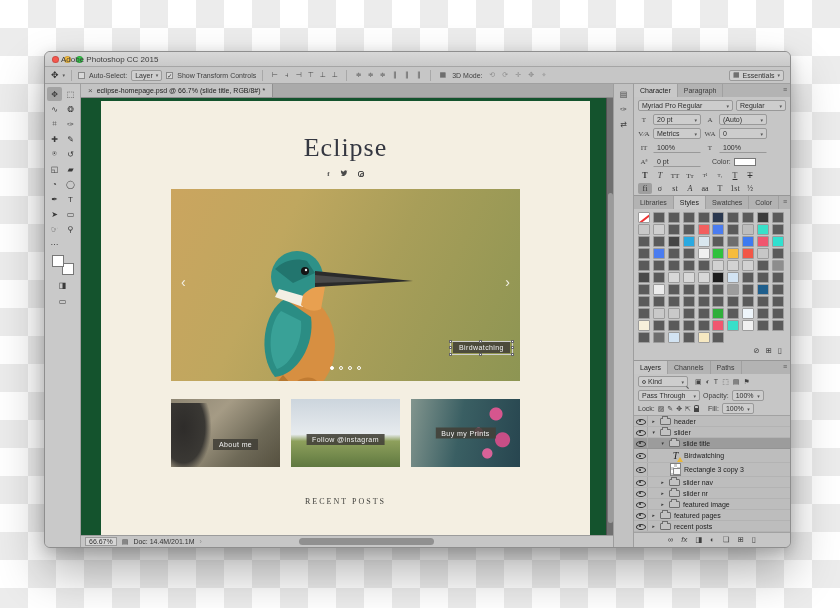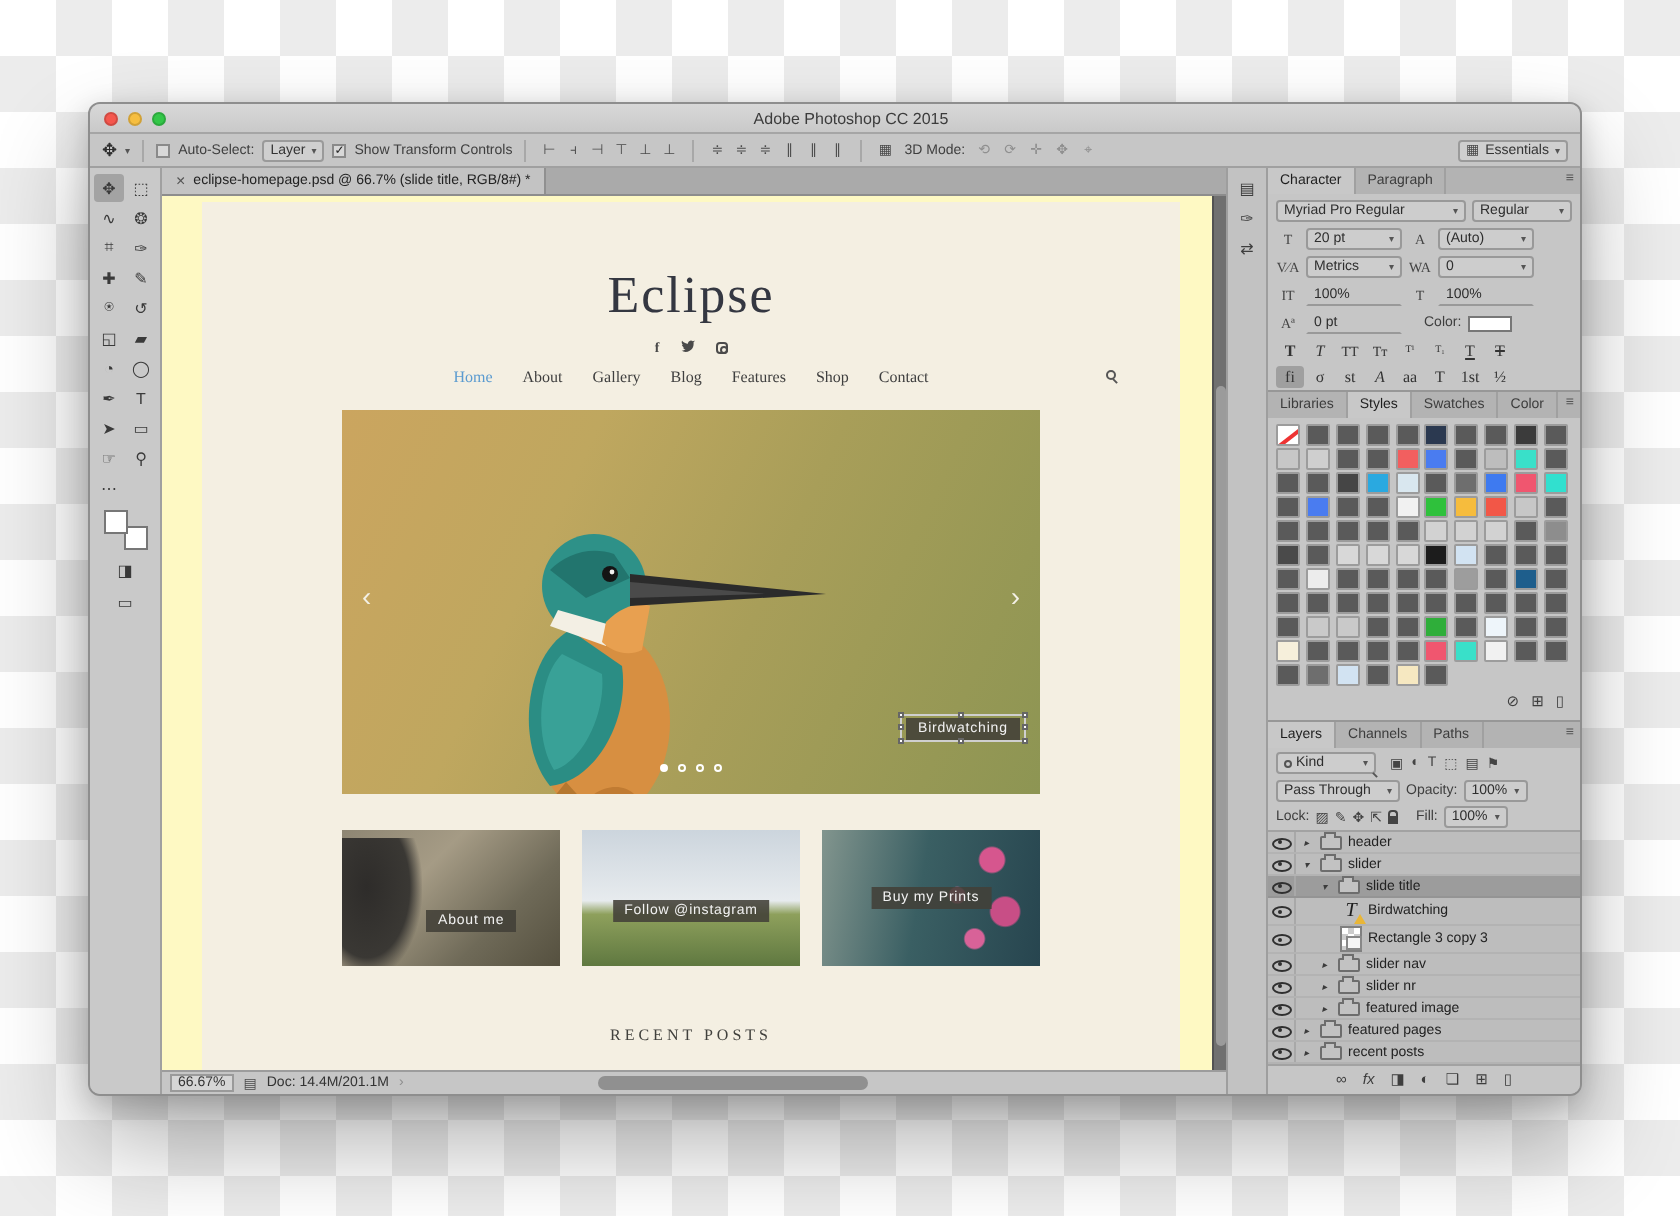--- a/index.html
+++ b/index.html
@@ -16,21 +16,21 @@
   *{box-sizing:border-box;}
   .window{position:absolute;left:44px;top:51px;width:747px;height:497px;
     background:#c6c6c6;border:1px solid #8e8e8e;border-radius:6px;
     box-shadow:0 24px 48px rgba(0,0,0,.30),0 4px 14px rgba(0,0,0,.18);
     overflow:hidden;font-size:7px;color:#333;}
   
   .titlebar{height:15px;background:linear-gradient(#d8d8d8,#c9c9c9);
     border-bottom:1px solid #a5a5a5;display:flex;align-items:center;position:relative;}
   .lights{display:flex;gap:5px;margin-left:7px;}
   .light{width:7px;height:7px;border-radius:50%;border:1px solid rgba(0,0,0,.15);}
-  .wtitle{position:absolute;left:16px;right:0;text-align:center;font-size:8px;color:#3c3c3c;}
+  .wtitle{position:absolute;left:16px;right:0;font-size:8px;color:#3c3c3c;}
   
   .optionsbar{height:17px;background:#c6c6c6;border-bottom:1px solid #a0a0a0;
     display:flex;align-items:center;gap:4px;padding:0 6px;white-space:nowrap;}
   .ob-sep{width:1px;height:11px;background:#a8a8a8;margin:0 2px;}
   .ob-tool{font-size:9px;color:#2e2e2e;}
   .caret{font-size:5px;color:#555;}
   .chk{width:7px;height:7px;border:1px solid #8a8a8a;background:#d8d8d8;display:inline-block;
     font-size:6px;line-height:6px;text-align:center;color:#222;}
   .minifield{border:1px solid #9a9a9a;background:#cfcfcf;padding:0 3px;height:11px;
     display:inline-flex;align-items:center;gap:3px;border-radius:2px;}
@@ -49,21 +49,21 @@
   .fgbg{position:relative;width:22px;height:20px;margin-top:4px;}
   .swfg{position:absolute;left:0;top:0;width:12px;height:12px;background:#fff;border:1px solid #777;z-index:2;}
   .swbg{position:absolute;right:0;bottom:0;width:12px;height:12px;background:#fff;border:1px solid #777;}
   .toolbottom{display:flex;flex-direction:column;gap:2px;margin-top:3px;align-items:center;}
   
   .docarea{flex:1;display:flex;flex-direction:column;min-width:0;}
   .tabbar{height:14px;background:#aaaaaa;border-bottom:1px solid #8d8d8d;display:flex;}
   .doctab{background:#c3c3c3;padding:0 7px;display:flex;align-items:center;gap:4px;
     font-size:7px;color:#222;border-right:1px solid #909090;}
   .closex{color:#555;font-size:8px;}
-  .canvas{flex:1;background:#fef9c3;position:relative;overflow:hidden;}
+  .canvas{flex:1;background:#14532d;position:relative;overflow:hidden;}
   .vscroll{position:absolute;right:0;top:0;bottom:0;width:7px;background:#707070;border-left:1px solid #525252;}
   .vthumb{position:absolute;left:1px;width:5px;top:95px;height:330px;background:#9b9b9b;border-radius:3px;}
   .statusrow{height:12px;background:#c6c6c6;border-top:1px solid #9c9c9c;display:flex;
     align-items:center;gap:5px;padding:0 4px;position:relative;font-size:7px;}
   .zoombox{background:#d6d6d6;border:1px solid #9a9a9a;padding:0 3px;height:9px;display:flex;align-items:center;}
   .hthumb{position:absolute;left:218px;width:135px;top:2px;height:7px;background:#909090;border-radius:4px;}
   
   .page{position:absolute;left:20px;top:3px;width:489px;height:600px;background:#f4efe2;
     font-family:"Liberation Serif",serif;color:#3b3b3b;}
   .site-header{padding-top:32px;text-align:center;}
@@ -287,30 +287,20 @@
         <div class="page">
           <div class="site-header">
             <div class="site-title">Eclipse</div>
             <div class="social" id="socialRow">
                 <span class="soc" style="font-family: &quot;Liberation Serif&quot;, serif;">f</span>
                 <span><svg width="8" height="7" viewBox="0 0 10 8">
                     <path d="M9 1.4c-.3.2-.7.3-1 .3A1.8 1.8 0 0 0 5 3.2C3.5 3.1 2.2 2.4 1.3 1.3 .8 2.3 1.1 3.3 2 3.9c-.3 0-.6-.1-.8-.2 0 .9.6 1.6 1.5 1.8-.3.1-.6.1-.8 0 .2.7.9 1.2 1.6 1.2A3.6 3.6 0 0 1 .8 7.5 5 5 0 0 0 8.5 3V2.2c.3-.2.6-.5.8-.8z" fill="#4a4a4a"></path>
                   </svg></span>
                 <span class="ig"></span>
               </div>
-            <div class="site-nav" id="siteNav">
-                <span class="nav-item active">Home</span>
-                <span class="nav-item">About</span>
-                <span class="nav-item">Gallery</span>
-                <span class="nav-item">Blog</span>
-                <span class="nav-item">Features</span>
-                <span class="nav-item">Shop</span>
-                <span class="nav-item">Contact</span>
-                <span class="mag"></span>
-              </div>
           </div>
           <div class="slider">
             <svg width="210" height="170" viewBox="0 0 210 170" style="position:absolute;left:52px;top:36px;">
               <ellipse cx="78" cy="120" rx="34" ry="48" fill="#d78f41"></ellipse>
               <path d="M60 150 L44 170 L78 170 Z" fill="#b5772f"></path>
               <path d="M62 74 C40 86 34 130 52 152 C74 150 92 120 88 92 Z" fill="#2b8d84"></path>
               <path d="M58 86 C46 98 44 128 54 144 C68 140 80 116 78 96 Z" fill="#46b3a8" opacity="0.55"></path>
               <circle cx="74" cy="52" r="26" fill="#2e9188"></circle>
               <path d="M52 44 C60 36 72 32 84 36 L92 48 L70 58 Z" fill="#22756e"></path>
               <path d="M56 64 L84 72 L80 82 L52 72 Z" fill="#f3efe4"></path>

